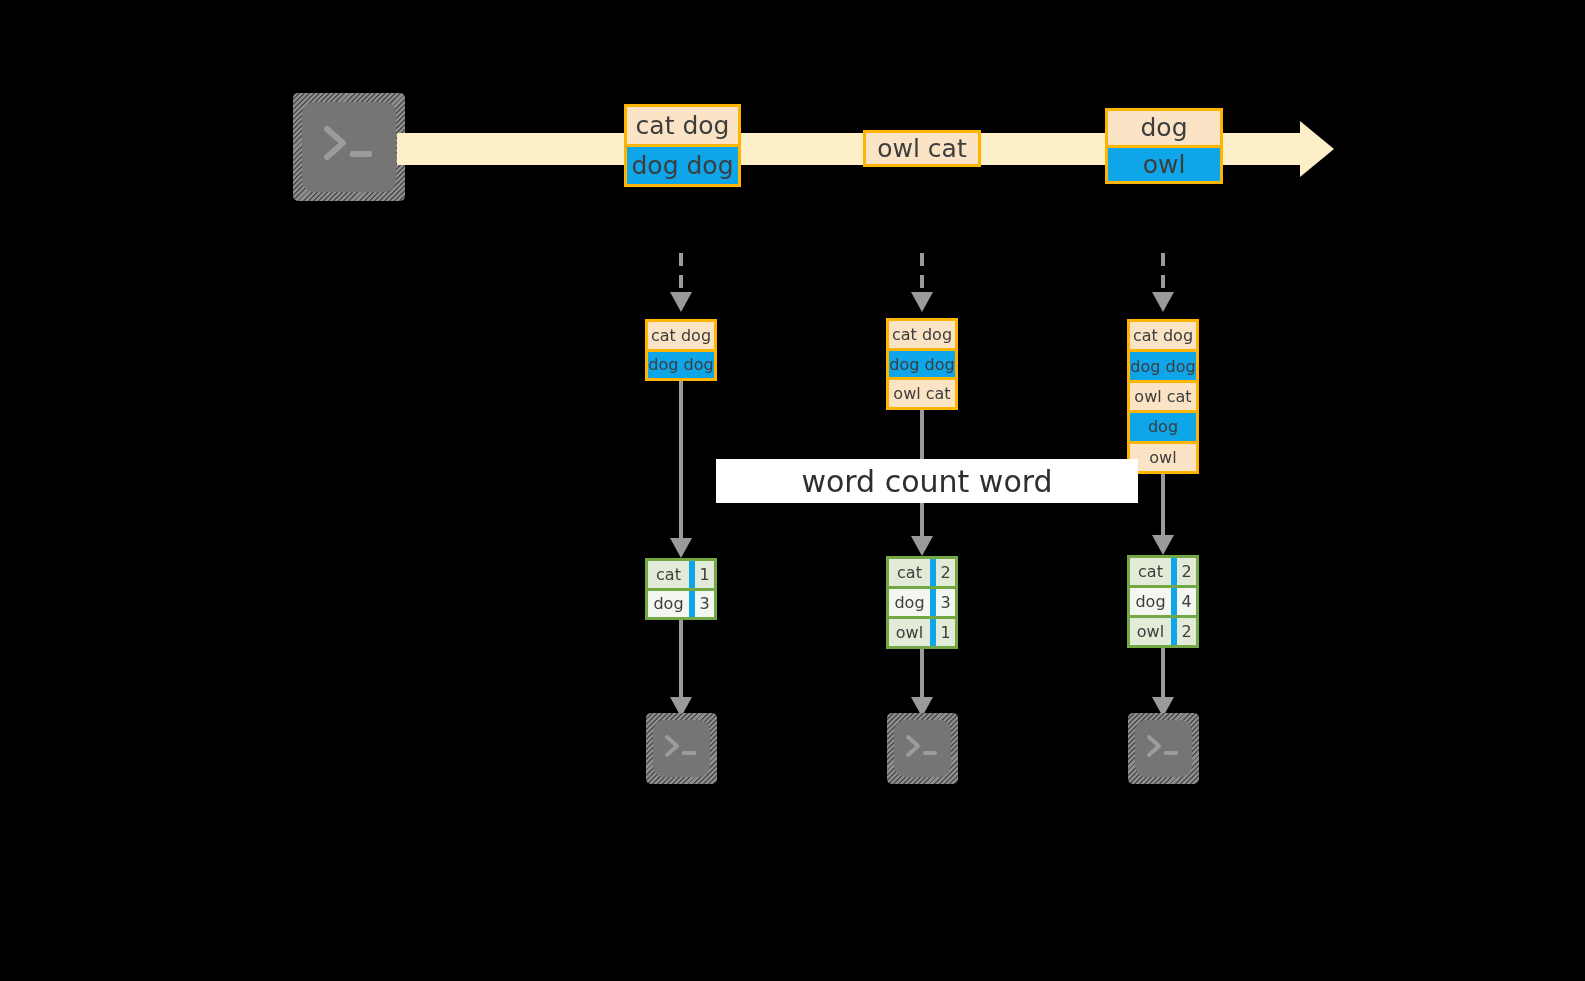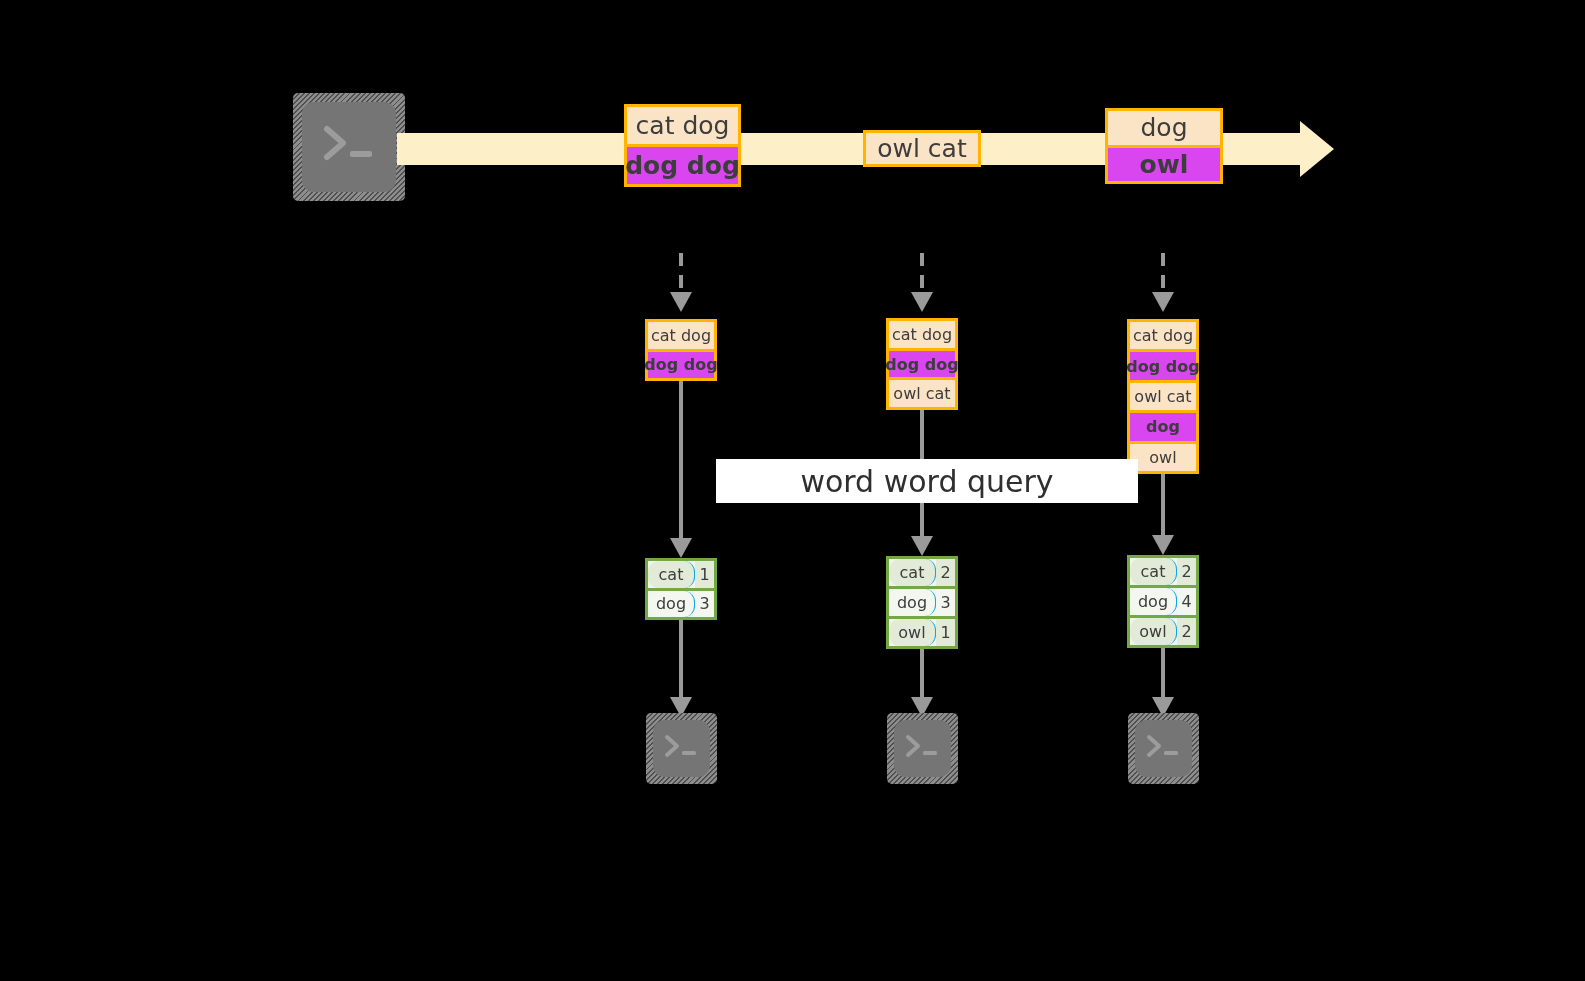--- a/index.html
+++ b/index.html
@@ -89,21 +89,21 @@
     align-items: center;
     justify-content: center;
     color: #3d3d3d;
     white-space: nowrap;
     box-sizing: border-box;
   }
   .recbox .cell + .cell {
     border-top: 3px solid #ffb400;
   }
   .recbox .cell.shade-dark  { background: #fbe3c6; }
-  .recbox .cell.shade-light { background: #d946ef; font-weight: bold; }
+  .recbox .cell.shade-light { background: #0ea5e9; }
 
   .recbox.big .cell  { font-size: 25px; }
   .recbox.mini .cell { font-size: 16px; }
 
   
   .greenbox {
     position: absolute;
     box-sizing: border-box;
     border: 3px solid #74a844;
     display: flex;
@@ -121,22 +121,21 @@
   .greenbox .row .v {
     display: flex;
     align-items: center;
     justify-content: center;
     font-size: 16px;
     color: #3d3d3d;
     box-sizing: border-box;
   }
   .greenbox .row .k {
     width: 47px;
-    border-right: 1px solid #0ea5e9;
-    border-radius: 11px;
+    border-right: 6px solid #0ea5e9;
   }
   .greenbox .row .v {
     flex: 1 1 auto;
   }
   .greenbox .row.shade-dark  .k,
   .greenbox .row.shade-dark  .v { background: #e2ebd8; }
   .greenbox .row.shade-light .k,
   .greenbox .row.shade-light .v { background: #f3f7ef; }
 
   
@@ -311,15 +310,15 @@
 
   <div class="terminal terminal-bot" style="left:1100px; top:713px; width:71px; height:71px;">
     <div class="hatch"></div>
     <div class="body"></div>
     <svg class="glyphs" viewBox="0 0 71 71">
       <path d="M21 24 L31 33 L21 42" fill="none" stroke="#9c9c9c" stroke-width="4" stroke-linecap="round" stroke-linejoin="round"></path>
       <rect x="36" y="38" width="14" height="4" rx="1.5" fill="#9c9c9c"></rect>
     </svg>
   </div>
 
-  <div class="querylabel" style="left:688px; top:459px; width:422px; height:44px;">word word query</div>
+  <div class="querylabel" style="left:688px; top:459px; width:422px; height:44px;">word count word</div>
 
 </div>
 
 </body></html>

